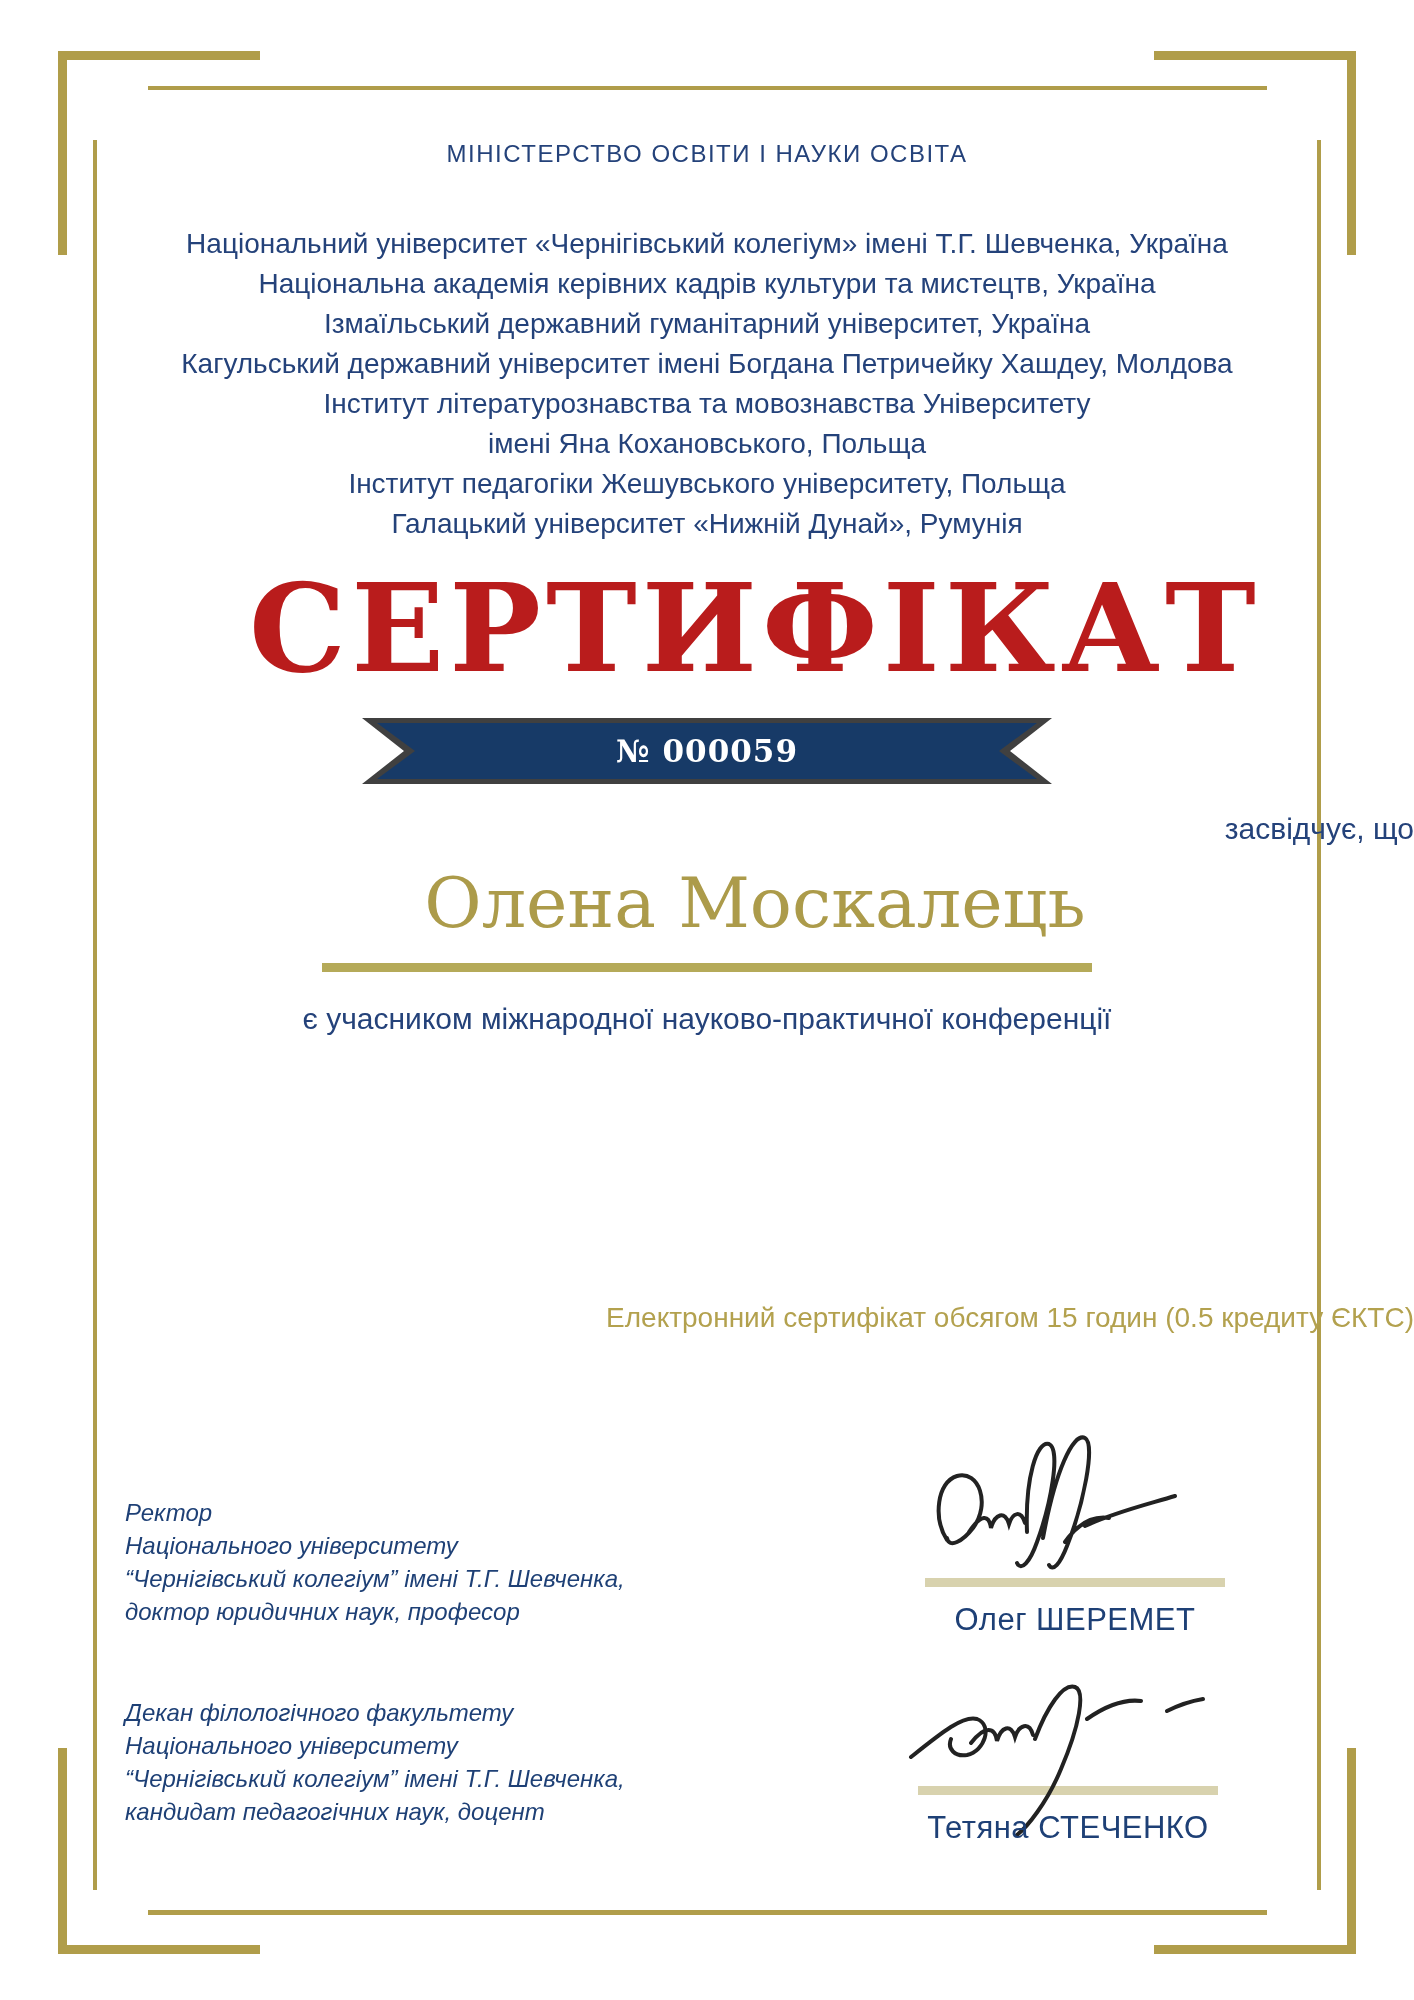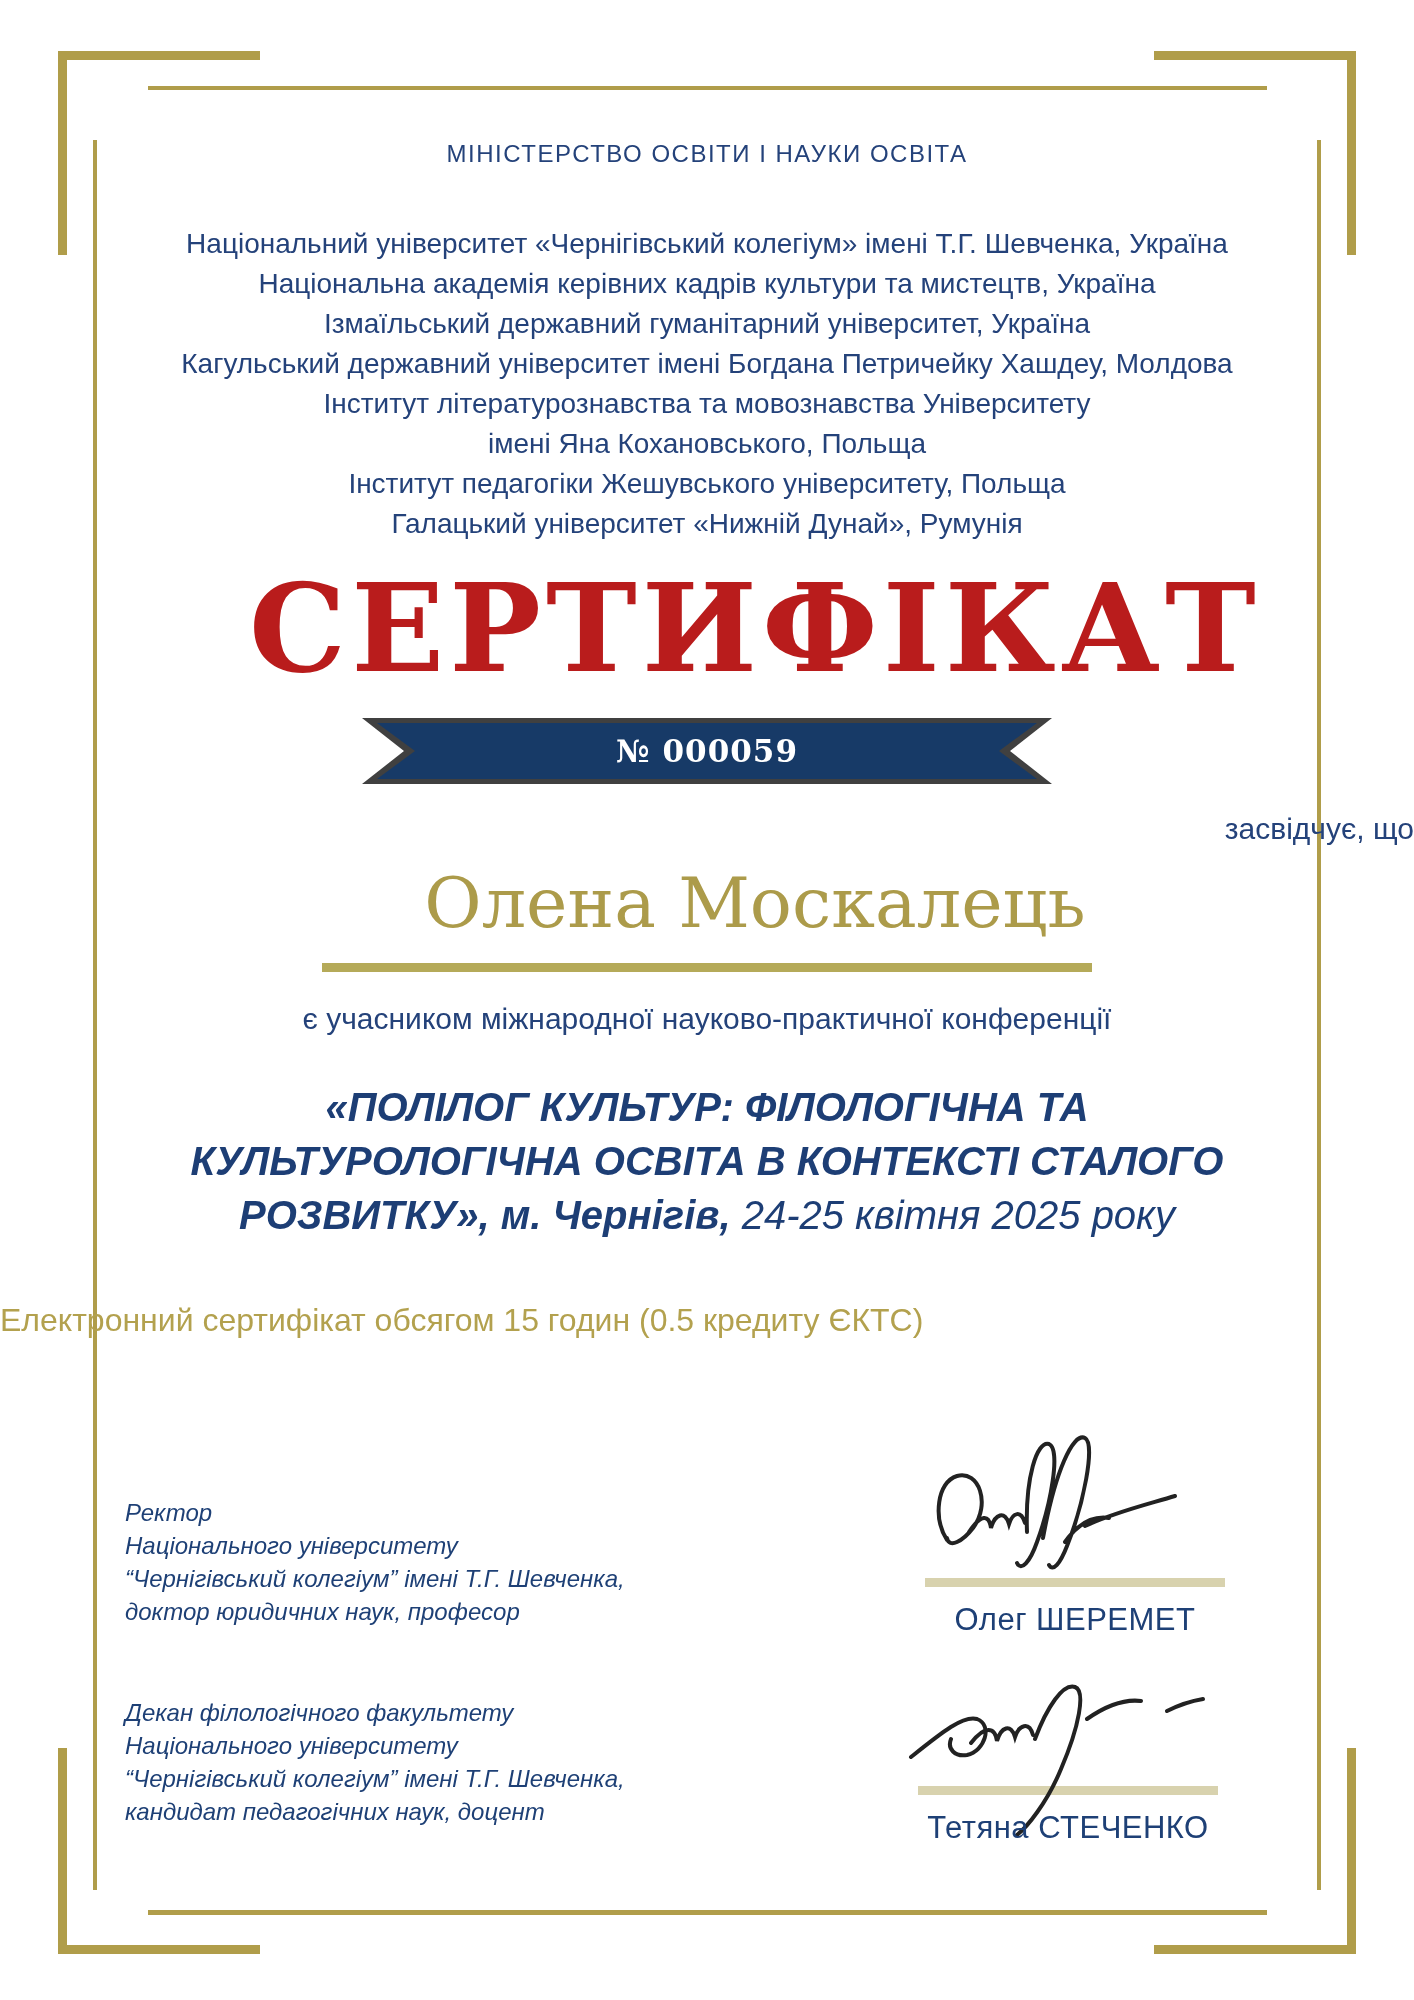--- a/index.html
+++ b/index.html
@@ -78,22 +78,22 @@
     top:1002px;width:100%;text-align:center;
     font-size:30px;color:#24427a;
   }
   .conf-title{
     top:1080px;width:1130px;text-align:center;
     font-size:40px;line-height:54px;
     font-style:italic;font-weight:700;color:#1d3e75;
   }
   .conf-date{font-weight:400;}
   .volume{
-    top:1302px;width:100%;text-align:left;
-    font-size:32px;color:#b3a14e;
+    top:1302px;width:100%;text-align:right;
+    font-size:28px;color:#b3a14e;
   }
 
   
   .role-block{
     left:125px;width:560px;
     font-size:24px;line-height:33px;font-style:italic;color:#1e4076;
   }
   .role-1{top:1496px;}
   .role-2{top:1696px;}
   .sig-svg{overflow:visible;}
@@ -146,23 +146,20 @@
     <div class="ribbon-inner">
       <span class="ribbon-number">№ 000059</span>
     </div>
   </div>
 
   <div class="abs certifies">засвідчує, що</div>
   <div class="abs recipient">Олена Москалець</div>
   <div class="abs cx name-underline"></div>
   <div class="abs participant">є учасником міжнародної науково-практичної конференції</div>
 
-  <div class="abs cx conf-title">
-    <span>«ПОЛІЛОГ КУЛЬТУР: ФІЛОЛОГІЧНА ТА КУЛЬТУРОЛОГІЧНА ОСВІТА В КОНТЕКСТІ СТАЛОГО РОЗВИТКУ», м. Чернігів,</span><span class="conf-date"> 24-25 квітня 2025 року</span>
-  </div>
 
   <div class="abs volume">Електронний сертифікат обсягом 15 годин (0.5 кредиту ЄКТС)</div>
 
   <div class="abs role-block role-1">
     <div>Ректор</div>
     <div>Національного університету</div>
     <div>“Чернігівський колегіум” імені Т.Г. Шевченка,</div>
     <div>доктор юридичних наук, професор</div>
   </div>
   <div class="abs sig-line sig-line-1"></div>

